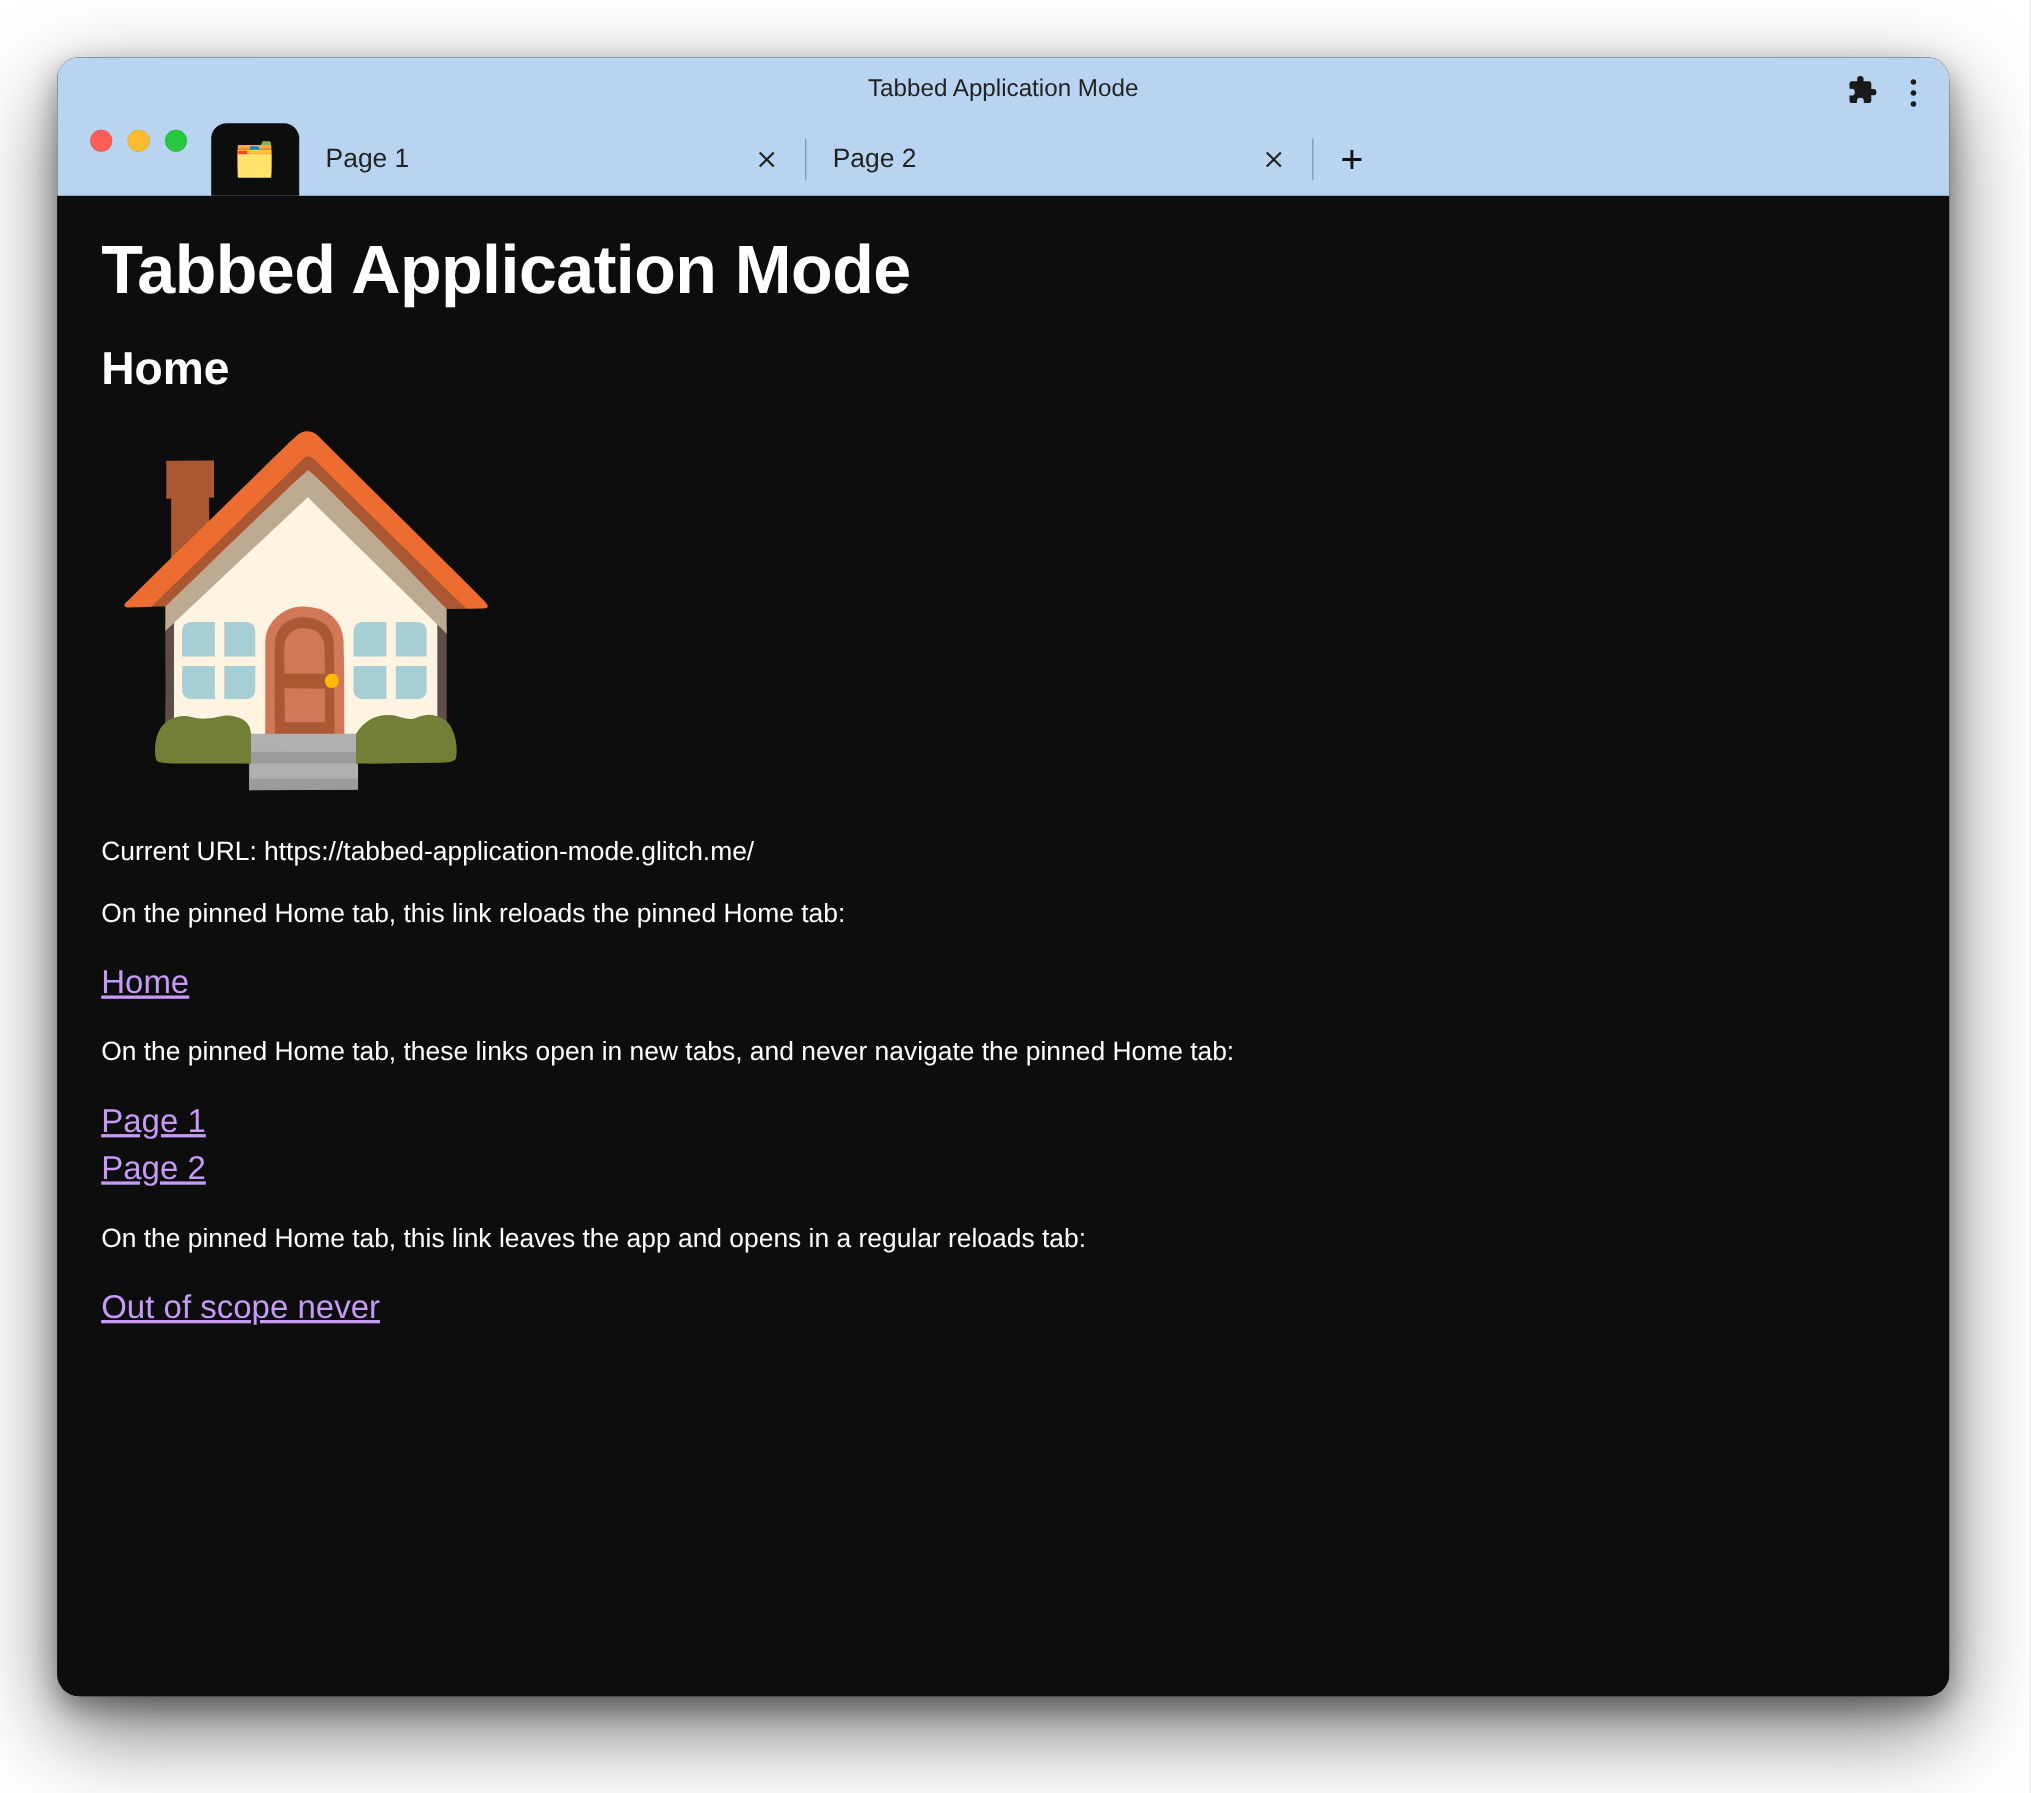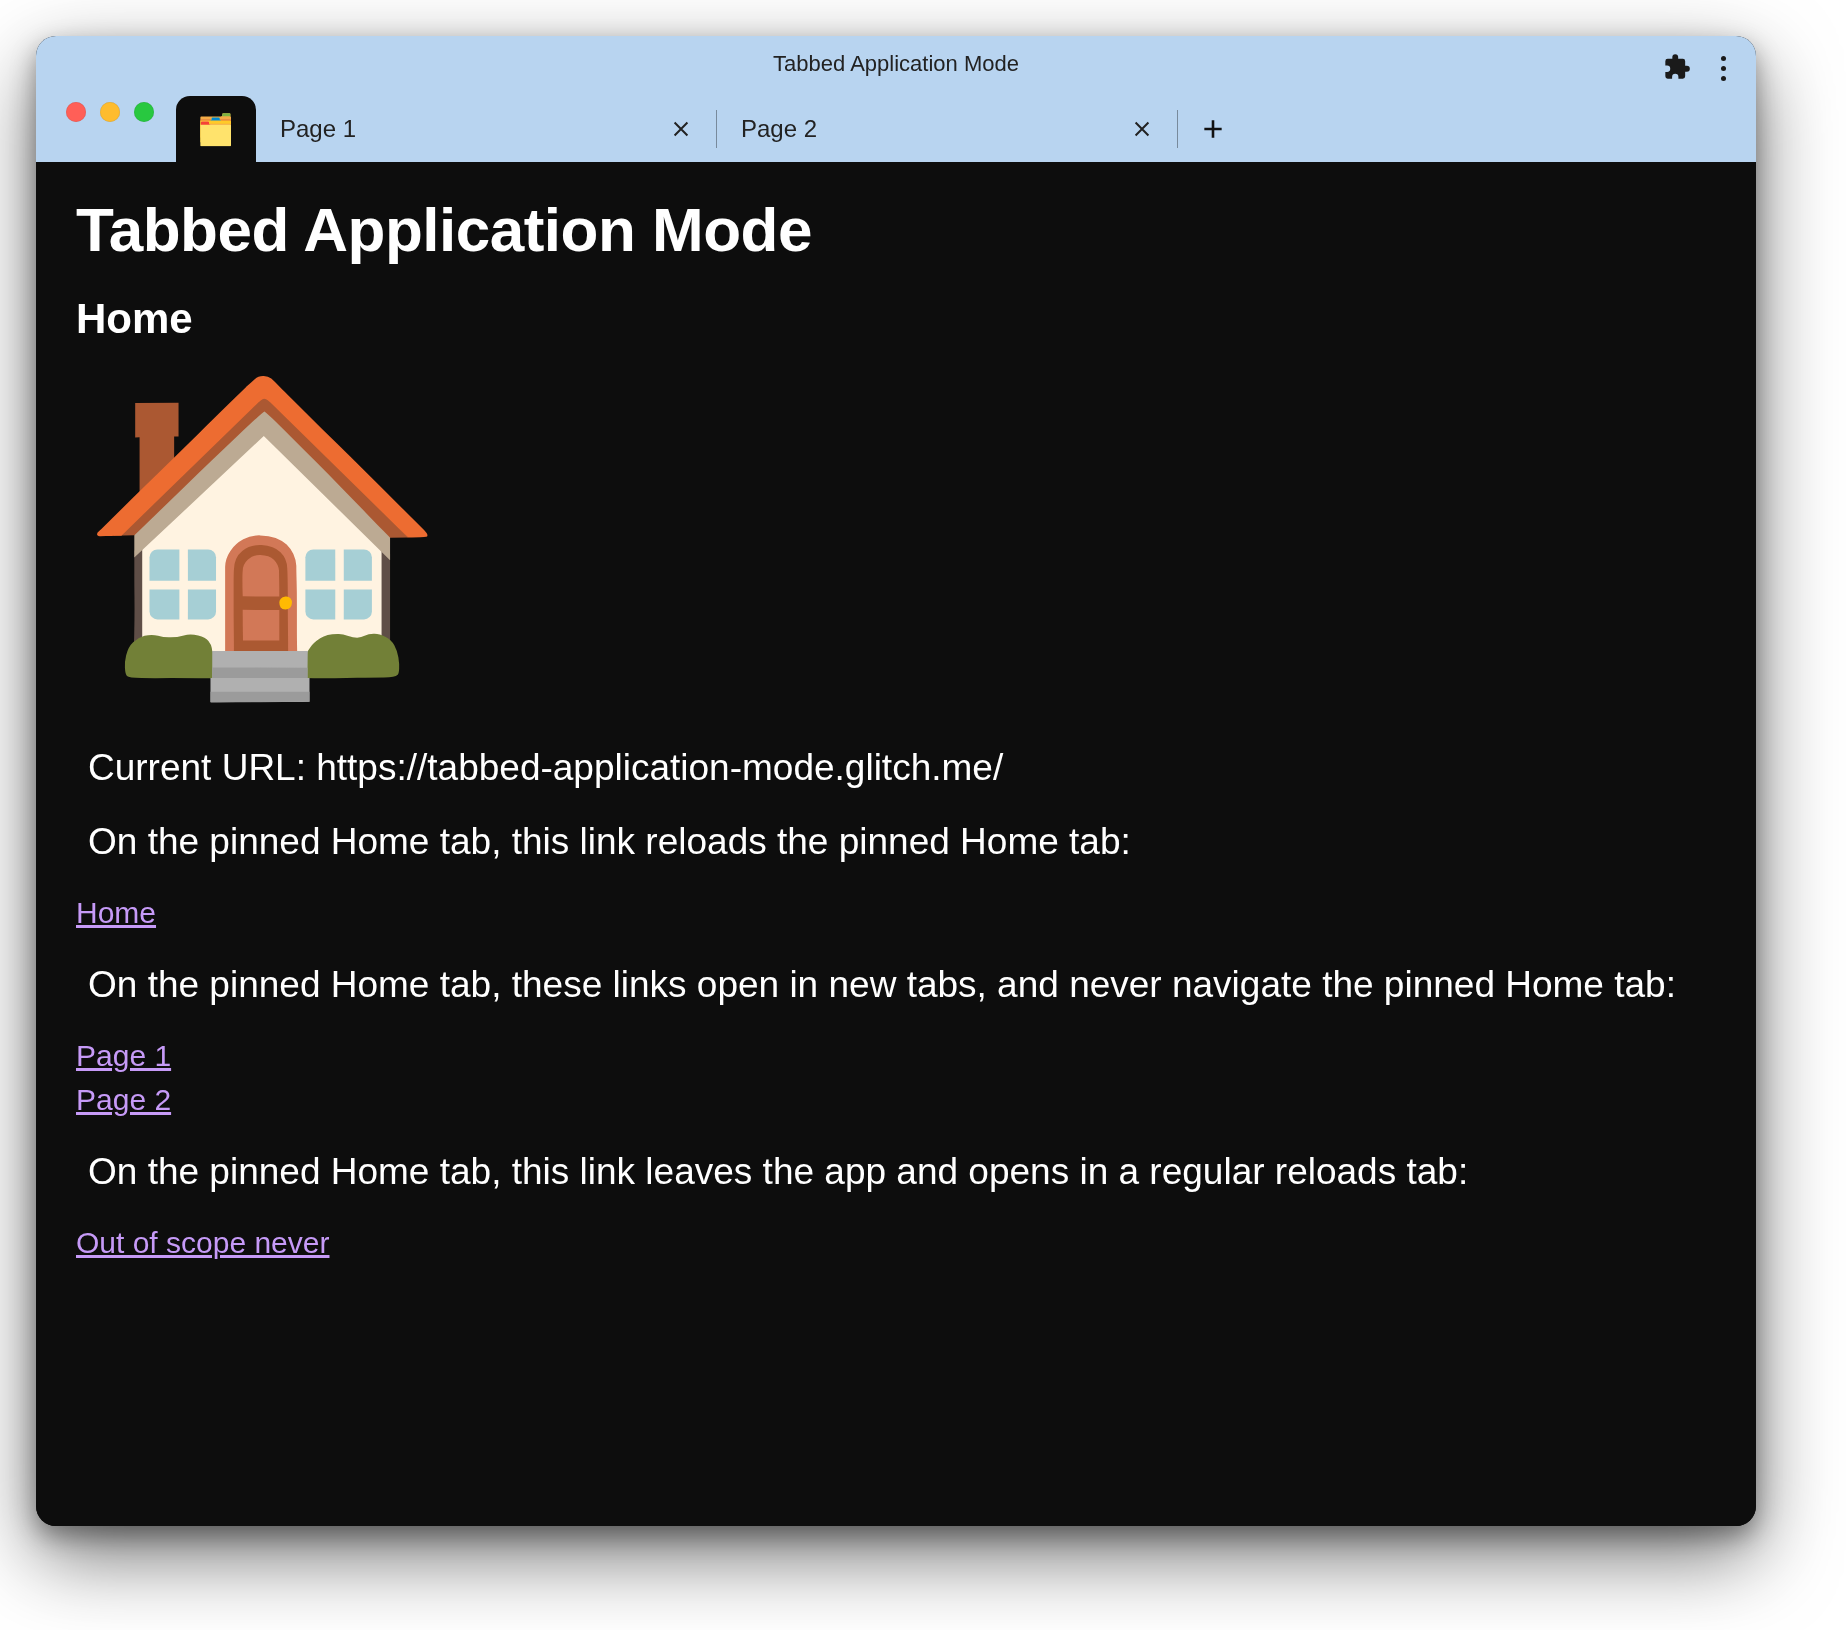--- a/index.html
+++ b/index.html
@@ -7,21 +7,21 @@
     width: 100%;
     height: 100%;
     background: #fff;
     font-family: -apple-system, BlinkMacSystemFont, "Segoe UI", Helvetica, Arial, sans-serif;
   }
   .stage {
     width: 1846px;
     height: 1630px;
     background: #fff;
     position: relative;
-    padding: 36px;
+    padding: 52px;
   }
   .window {
     width: 1720px;
     height: 1490px;
     background: #0d0d0d;
     border-radius: 20px;
     overflow: hidden;
     box-shadow: 0 30px 80px rgba(0,0,0,0.55), 0 10px 25px rgba(0,0,0,0.35);
     position: relative;
   }
@@ -145,23 +145,23 @@
     font-size: 42px;
     font-weight: 800;
     margin-bottom: 40px;
   }
   .house {
     font-size: 300px;
     line-height: 1;
     margin: 20px 0 60px 0;
   }
   .body-text {
-    font-size: 37px;
+    font-size: 24px;
     line-height: 1.35;
-    margin: 24px 12px;
+    margin: 24px 0;
     color: #fff;
   }
   .url-line { white-space: nowrap; }
   a.link {
     color: #c69af7;
     text-decoration: underline;
     font-size: 30px;
   }
   .link-block {
     margin: 18px 0 26px 0;

